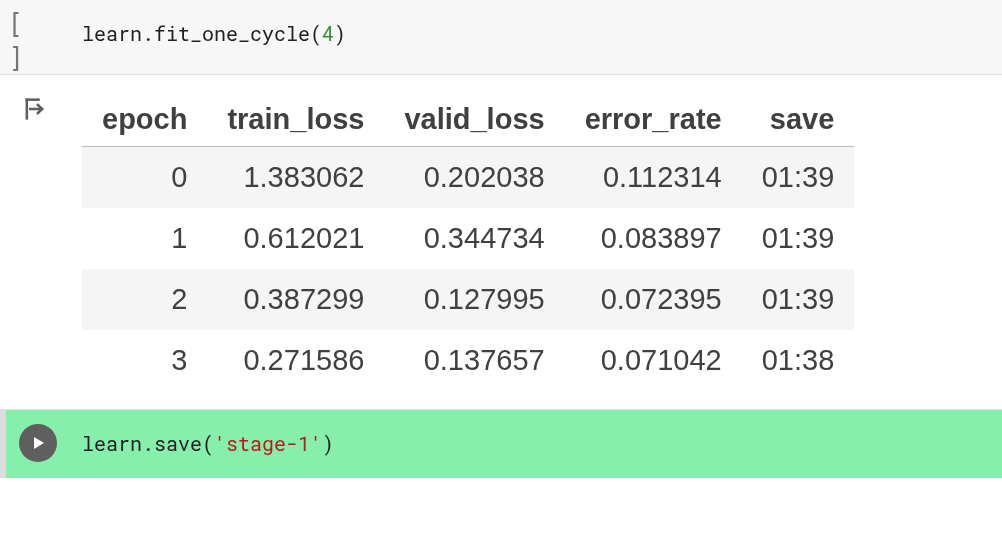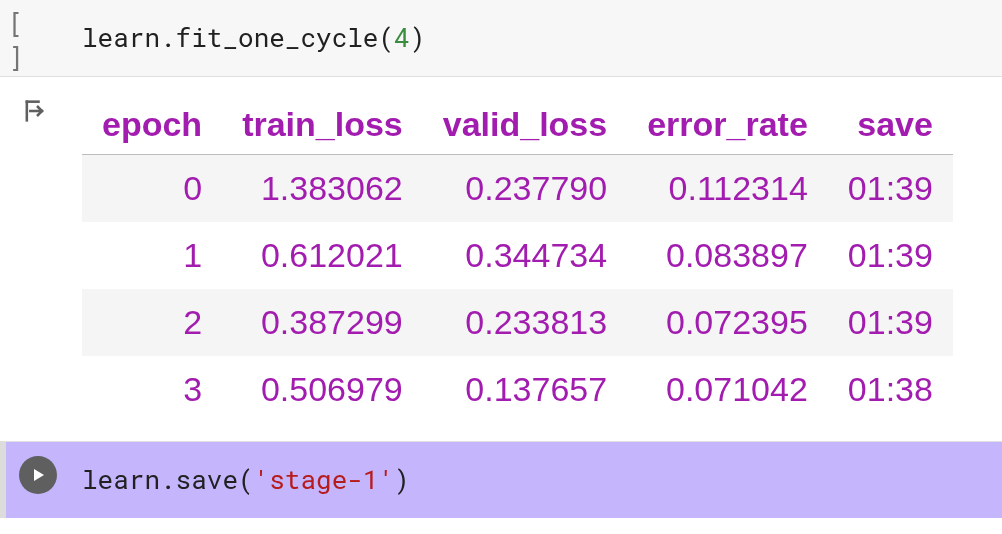--- a/index.html
+++ b/index.html
@@ -36,21 +36,21 @@
     color: #757575;
     font-size: 26px;
     letter-spacing: 8px;
     padding-left: 8px;
     justify-content: flex-start;
   }
   .cell-code-1 .code-area,
   .cell-code-2 .code-area {
     flex: 1;
     padding: 20px 12px 22px 12px;
-    font-size: 26px;
+    font-size: 20px;
     color: #212121;
     white-space: pre;
   }
   .tok-num  { color: #388e3c; }
   .tok-str  { color: #b71c1c; }
   .tok-pun,
   .tok-id   { color: #212121; }
   
   .cell-output {
     background: #ffffff;
@@ -64,39 +64,39 @@
   .out-icon {
     width: 28px;
     height: 28px;
   }
   .output-body {
     flex: 1;
     padding: 0 12px 0 12px;
   }
   table.training {
     border-collapse: collapse;
-    font-size: 34px;
-    color: #a21caf;
+    font-size: 29px;
+    color: #404040;
   }
   table.training th {
     text-align: right;
     font-weight: 700;
     padding: 10px 20px 10px 20px;
     border-bottom: 1px solid #bdbdbd;
   }
   table.training td {
     text-align: right;
     padding: 14px 20px 14px 20px;
   }
   table.training tbody tr:nth-child(odd) {
     background: #f5f5f5;
   }
   
   .cell-code-2 {
-    background: #c4b5fd;
+    background: #86efac;
     border-top: 1px solid #e0e0e0;
     border-left: 6px solid #dcdcdc;
   }
   .cell-code-2 .gut {
     width: 64px; 
     flex: 0 0 64px;
     padding-top: 14px;
   }
   .play-btn {
     width: 38px;
@@ -135,41 +135,41 @@
           <th>train_loss</th>
           <th>valid_loss</th>
           <th>error_rate</th>
           <th>save</th>
         </tr>
       </thead>
       <tbody>
         <tr>
           <td>0</td>
           <td>1.383062</td>
-          <td>0.237790</td>
+          <td>0.202038</td>
           <td>0.112314</td>
           <td>01:39</td>
         </tr>
         <tr>
           <td>1</td>
           <td>0.612021</td>
           <td>0.344734</td>
           <td>0.083897</td>
           <td>01:39</td>
         </tr>
         <tr>
           <td>2</td>
           <td>0.387299</td>
-          <td>0.233813</td>
+          <td>0.127995</td>
           <td>0.072395</td>
           <td>01:39</td>
         </tr>
         <tr>
           <td>3</td>
-          <td>0.506979</td>
+          <td>0.271586</td>
           <td>0.137657</td>
           <td>0.071042</td>
           <td>01:38</td>
         </tr>
       </tbody>
     </table>
   </div>
 </div>
 
 <div class="cell cell-code-2">

